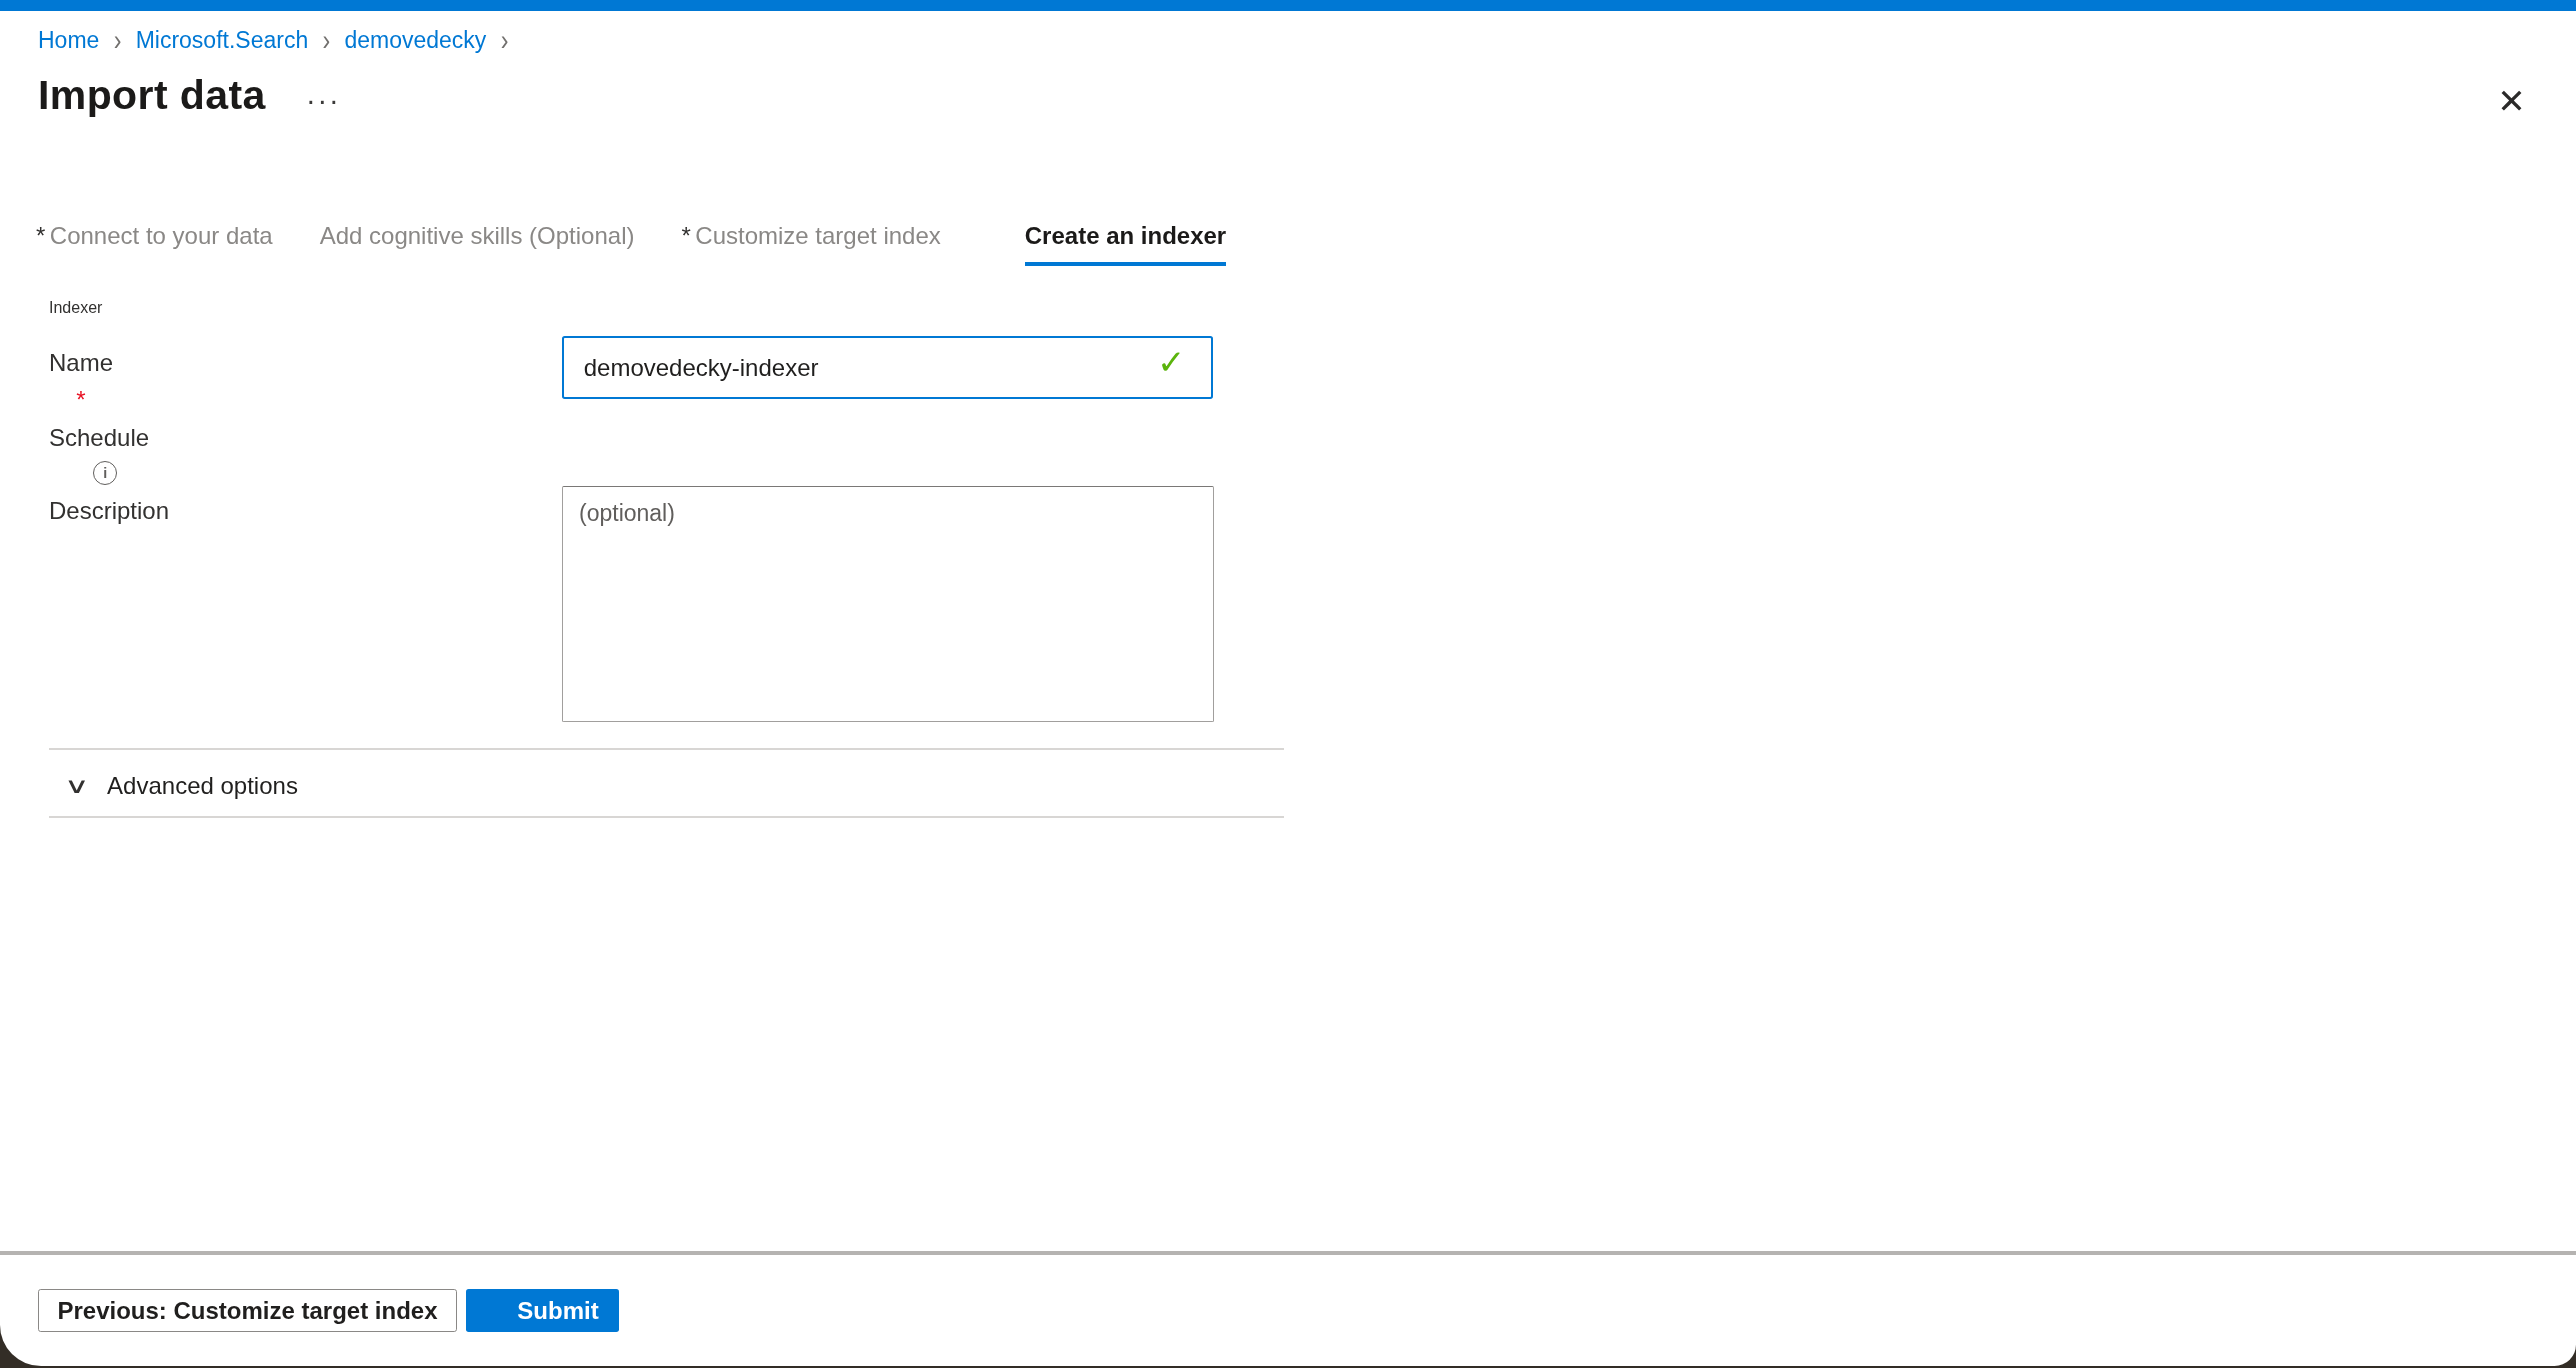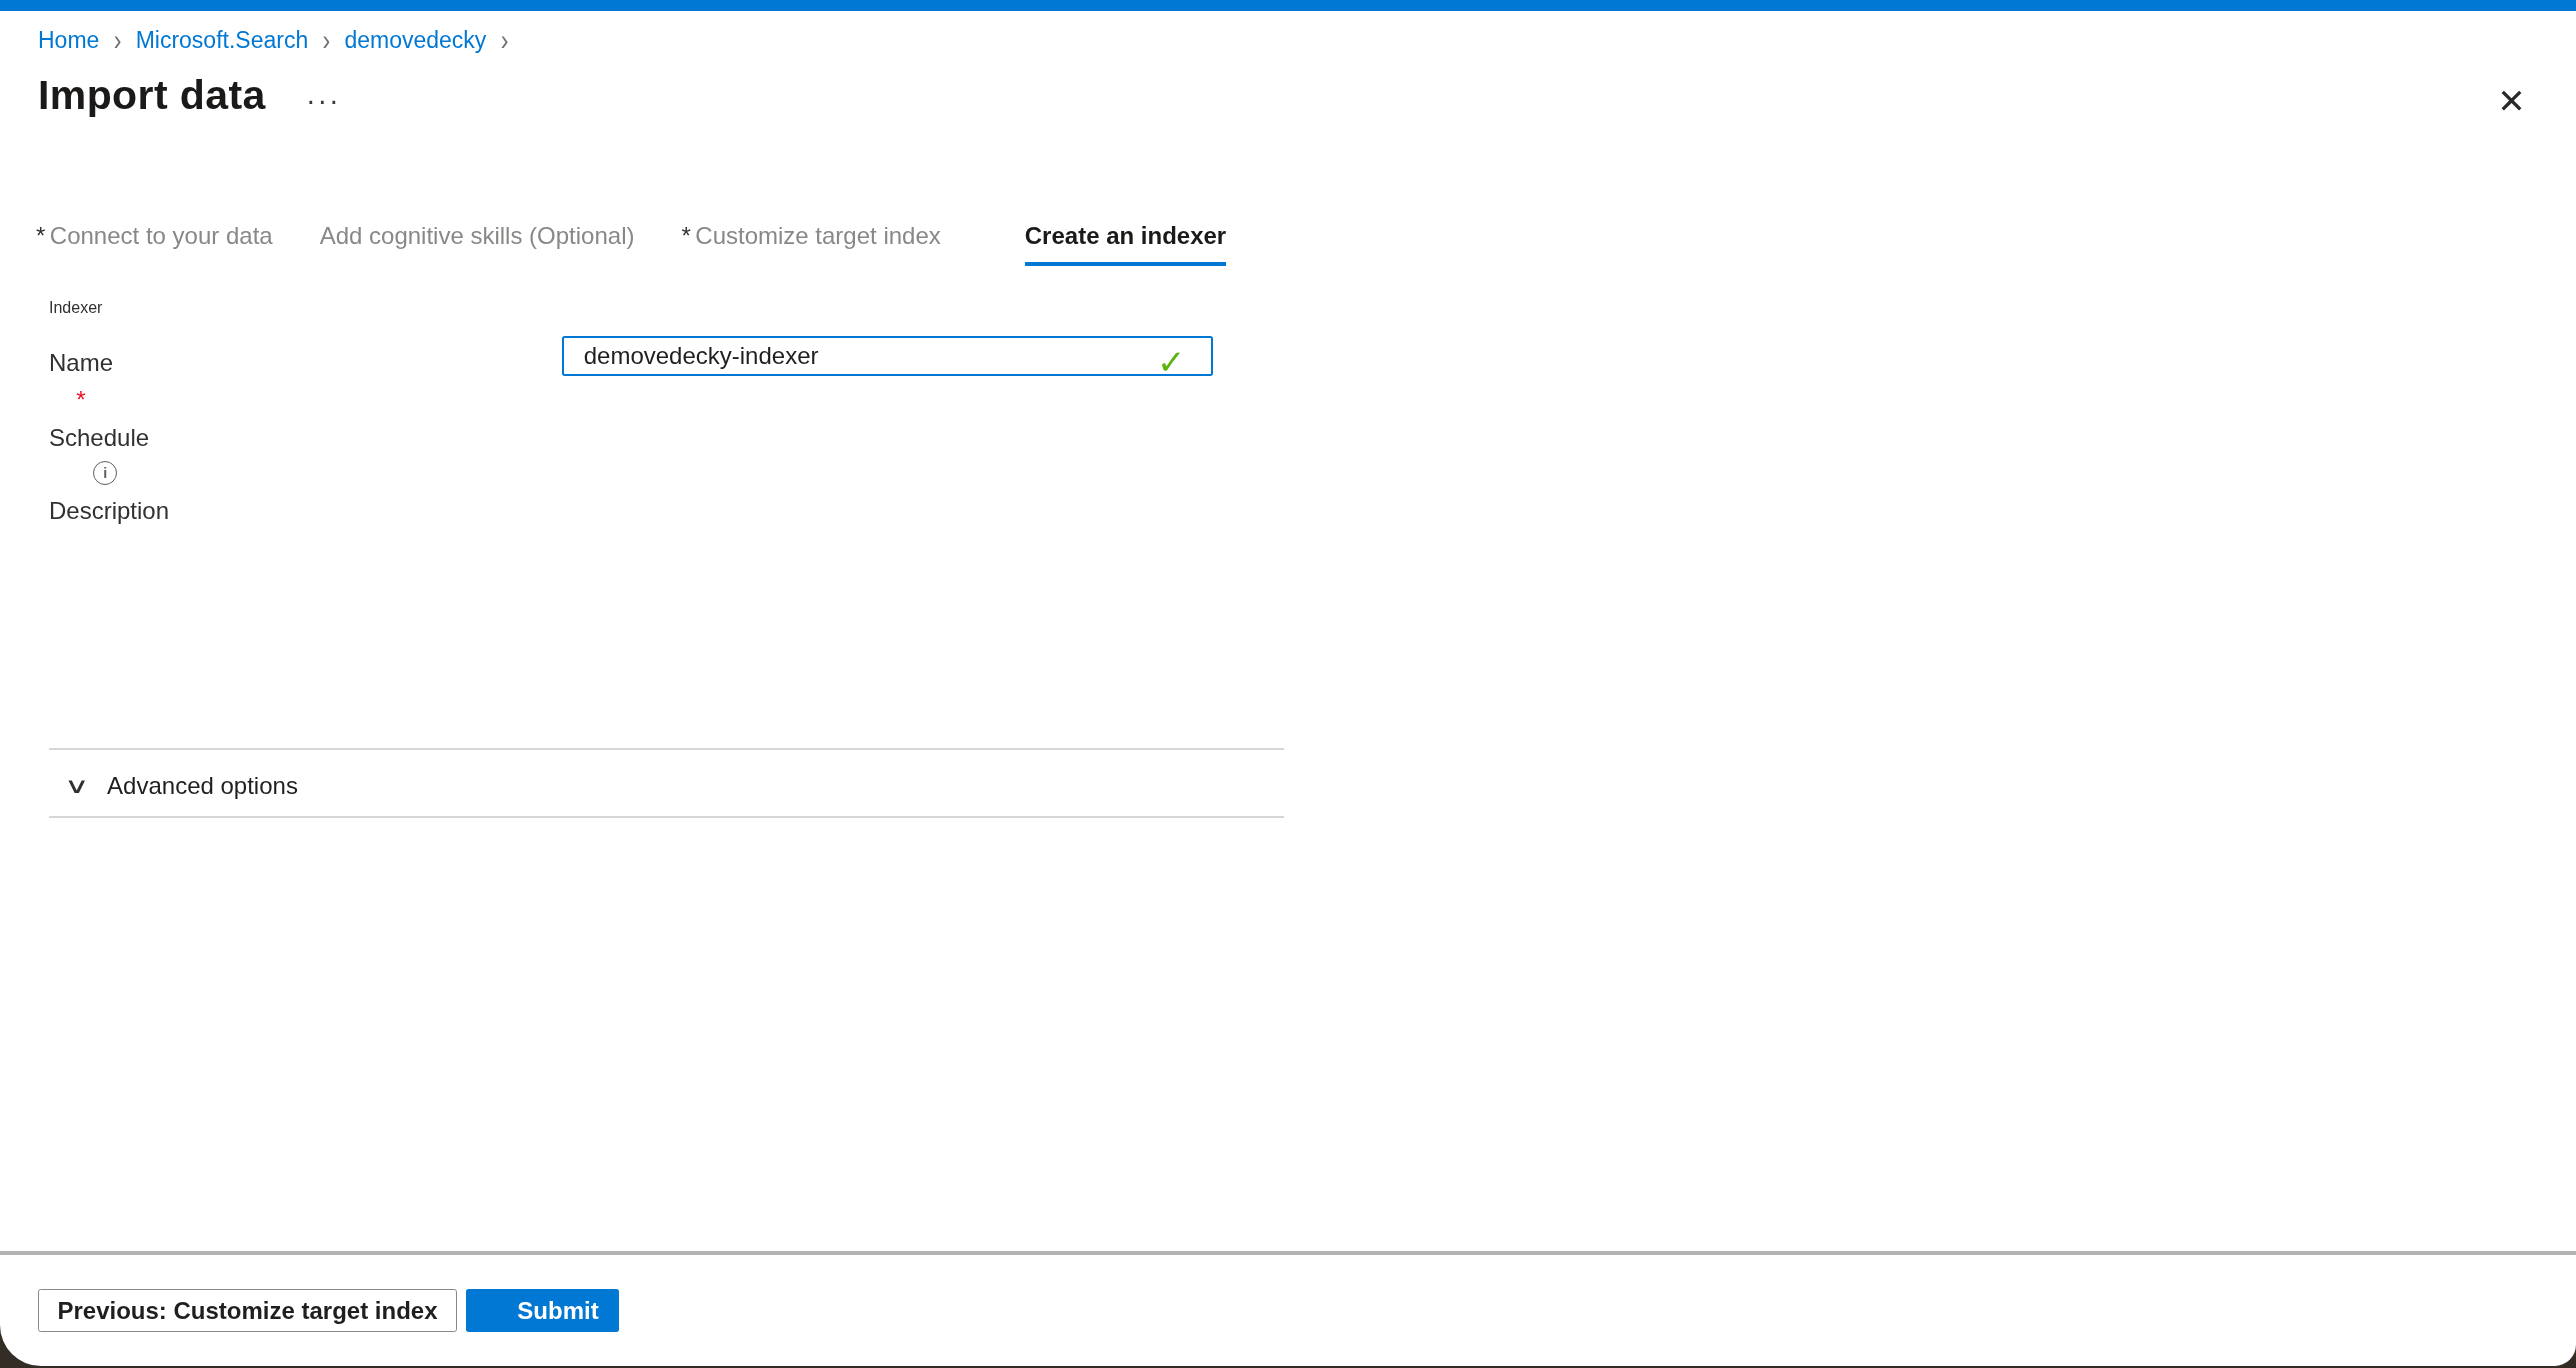--- a/index.html
+++ b/index.html
@@ -74,21 +74,21 @@
   }
   .field-label {
     position: absolute; left: 49px;
     font-size: 24px; color: #323130;
     display: flex; gap: 9px; align-items: center; flex-direction: column;
   }
   .req-star { color: #e81123; font-size: 24px; }
 
   .name-input {
     position: absolute; left: 562px; top: 336px;
-    width: 651px; height: 40px;
+    width: 651px; height: 63px;
     border: 2.7px solid #0078d4; border-radius: 2.7px;
     font-family: "Liberation Sans", sans-serif;
     font-size: 24px; color: #201f1e;
     padding: 0 63px 0 19.7px;
     outline: none;
   }
   .name-check {
     position: absolute; left: 1157px; top: 342px;
     font-size: 34px; color: #5bb40c; pointer-events: none;
   }
@@ -217,20 +217,21 @@
   <span class="name-check">✓</span>
 
   <div class="field-label" style="top:424px;">
     <span>Schedule</span>
     <span class="info-icon">i</span>
   </div>
 
   <div class="field-label" style="top:497px;">
     <span>Description</span>
   </div>
+  <textarea class="description-box" placeholder="(optional)" style=""></textarea>
 
   <div class="divider" style="top:748px;"></div>
   <div class="advanced-row">
     <span class="chevron">∨</span>
     <span>Advanced options</span>
   </div>
   <div class="divider" style="top:816px;"></div>
 
   <div class="footer-divider"></div>
   <button class="prev-btn">Previous: Customize target index</button>

